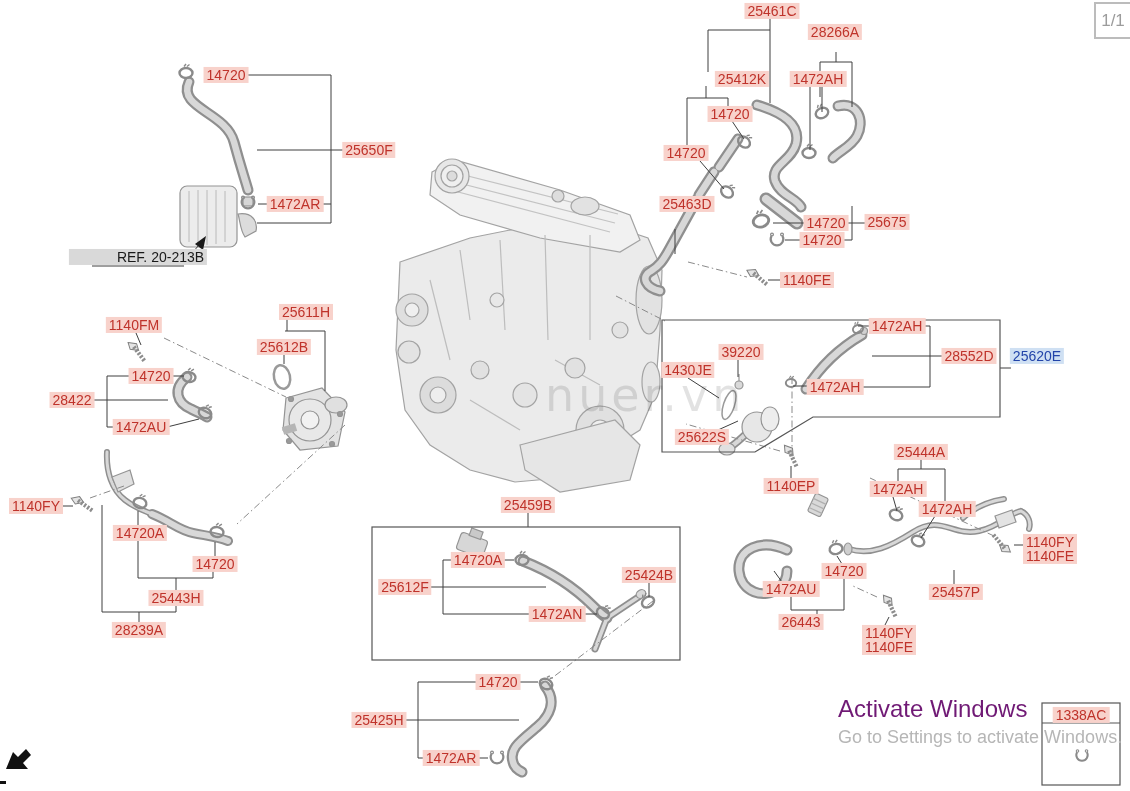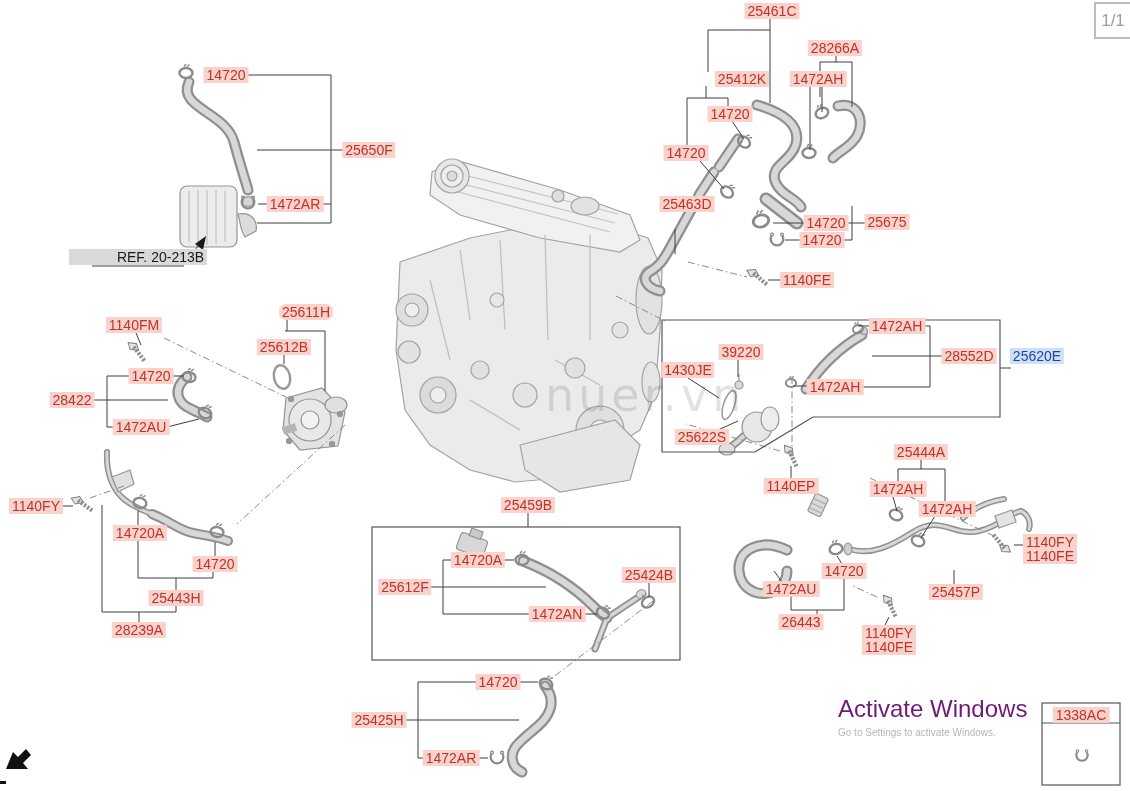--- a/index.html
+++ b/index.html
@@ -11,21 +11,21 @@
   .pink{background:#f8d2cb;color:#bf332b;}
   .blue{background:#cfe0f3;color:#2244a9;}
   .ref{background:#d9d9d9;color:#1a1a1a;font-size:14px;}
   #watermark{position:absolute;left:545px;top:368px;z-index:2;font-size:46px;letter-spacing:4px;
        color:#000;opacity:0.11;font-family:"DejaVu Sans",sans-serif;}
   #page-indicator{position:absolute;left:1094px;top:2px;width:34px;height:33px;z-index:3;
        border:2px solid #bcbcbc;color:#9c9c9c;font-size:17px;display:flex;align-items:center;
        justify-content:center;background:#fff;}
   #activate{position:absolute;left:838px;top:695px;z-index:3;}
   #activate .l1{font-size:24px;color:#701a75;}
-  #activate .l2{font-size:10px;color:#b6b6b6;margin-top:4px;}
+  #activate .l2{font-size:18px;color:#b6b6b6;margin-top:4px;}
 </style>
 </head>
 <body>
 
 <div id="canvas">
 
 <svg id="art" width="1130" height="791" viewBox="0 0 1130 791">
   <defs>
     <g id="clampA" fill="none" stroke="#8a8a8a">
       <ellipse rx="6.5" ry="5" stroke-width="2.4"></ellipse>
@@ -223,32 +223,32 @@
 </svg>
 
 <div id="watermark">nuer.vn</div>
 
 <div id="labels">
       <div class="lbl pink" style="left: 226px; top: 75px;">14720</div>
       <div class="lbl pink" style="left: 369px; top: 150px;">25650F</div>
       <div class="lbl pink" style="left: 295px; top: 204px;">1472AR</div>
       <div class="lbl ref" style="left: 138px; top: 257px; padding-left: 48px;">REF. 20-213B</div>
       <div class="lbl pink" style="left: 772px; top: 11px;">25461C</div>
-      <div class="lbl pink" style="left: 835px; top: 48px;">28266A</div>
+      <div class="lbl pink" style="left: 835px; top: 32px;">28266A</div>
       <div class="lbl pink" style="left: 706px; top: 79px; margin-left: 36px;">25412K</div>
       <div class="lbl pink" style="left: 818px; top: 79px;">1472AH</div>
       <div class="lbl pink" style="left: 730px; top: 114px;">14720</div>
       <div class="lbl pink" style="left: 686px; top: 153px;">14720</div>
       <div class="lbl pink" style="left: 687px; top: 204px;">25463D</div>
       <div class="lbl pink" style="left: 826px; top: 223px;">14720</div>
       <div class="lbl pink" style="left: 887px; top: 222px;">25675</div>
       <div class="lbl pink" style="left: 822px; top: 240px;">14720</div>
       <div class="lbl pink" style="left: 807px; top: 280px;">1140FE</div>
       <div class="lbl pink" style="left: 134px; top: 325px;">1140FM</div>
-      <div class="lbl pink" style="left: 306px; top: 312px; border-radius: 7px;">25611H</div>
+      <div class="lbl pink" style="left: 306px; top: 312px;">25611H</div>
       <div class="lbl pink" style="left: 284px; top: 347px;">25612B</div>
       <div class="lbl pink" style="left: 151px; top: 376px;">14720</div>
       <div class="lbl pink" style="left: 72px; top: 400px;">28422</div>
       <div class="lbl pink" style="left: 141px; top: 427px;">1472AU</div>
       <div class="lbl pink" style="left: 36px; top: 506px;">1140FY</div>
       <div class="lbl pink" style="left: 140px; top: 533px;">14720A</div>
       <div class="lbl pink" style="left: 215px; top: 564px;">14720</div>
       <div class="lbl pink" style="left: 176px; top: 598px;">25443H</div>
       <div class="lbl pink" style="left: 139px; top: 630px;">28239A</div>
       <div class="lbl pink" style="left: 528px; top: 505px;">25459B</div>

